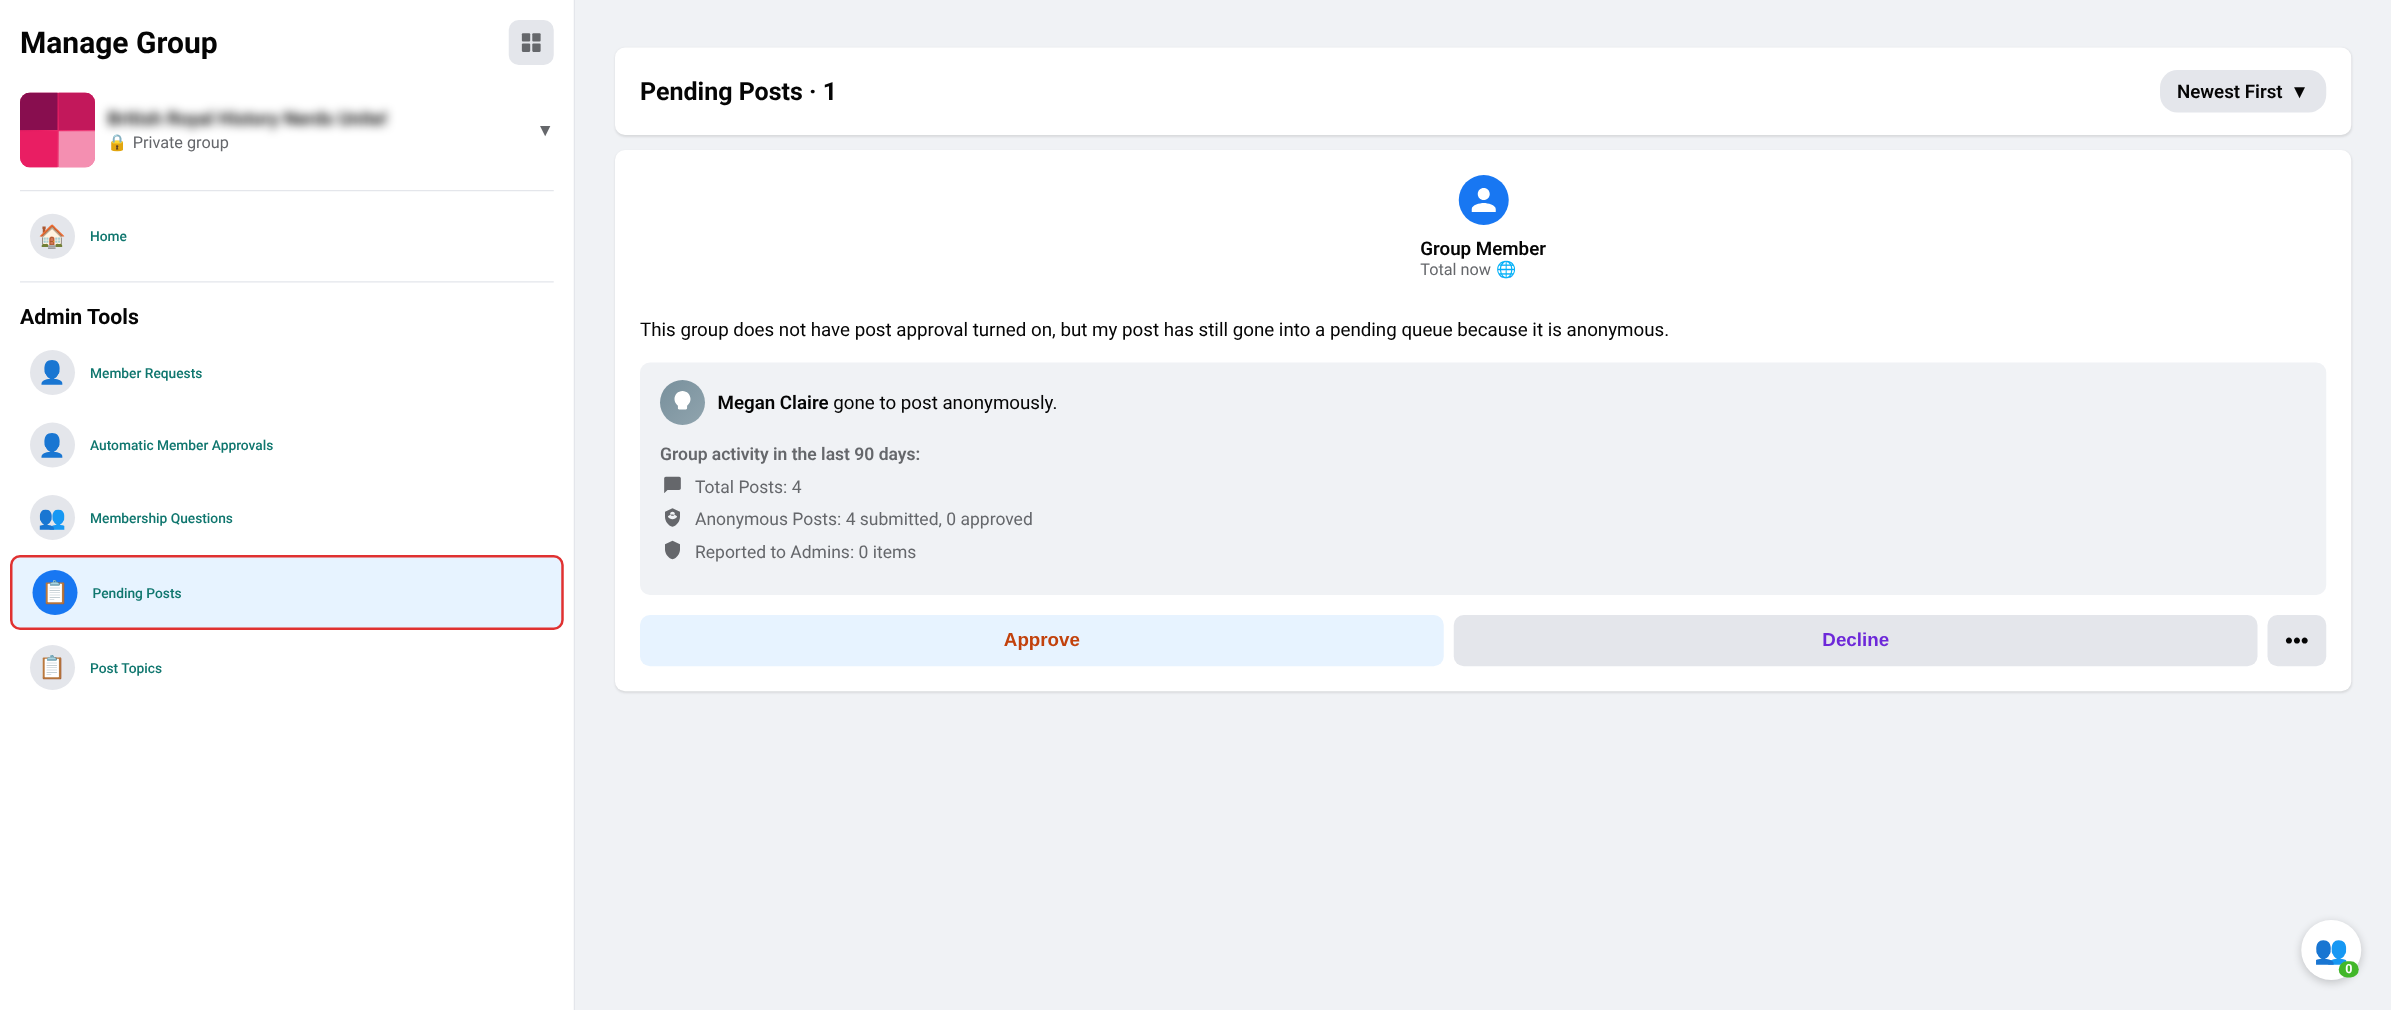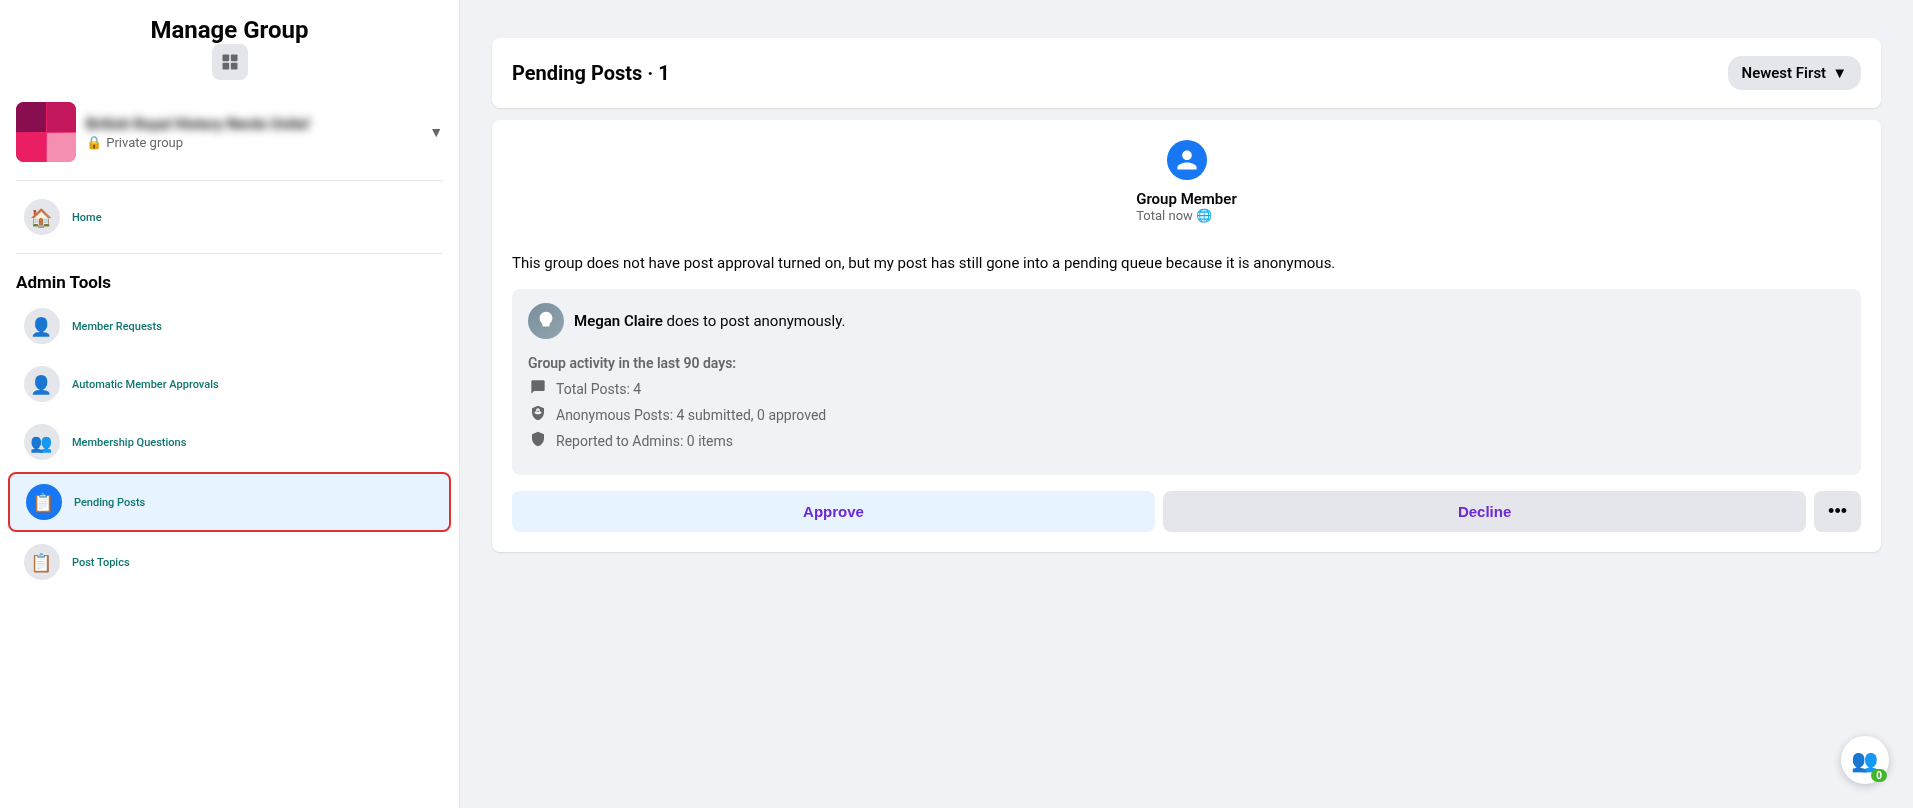--- a/index.html
+++ b/index.html
@@ -20,21 +20,20 @@
       overflow-y: auto;
       padding: 16px 0;
       border-right: 1px solid #e4e6eb;
     }
 
     .sidebar-header {
       padding: 0 16px 12px 16px;
       display: flex;
       align-items: center;
       justify-content: space-between;
-      flex-direction: column;
     }
 
     .sidebar-title {
       font-size: 24px;
       font-weight: 700;
       color: #050505;
     }
 
     .sidebar-icon-btn {
       width: 36px;
@@ -326,21 +325,21 @@
     }
 
     .btn-approve {
       flex: 1;
       background: #e7f3ff;
       border: none;
       border-radius: 8px;
       padding: 10px;
       font-size: 15px;
       font-weight: 600;
-      color: #6d28d9;
+      color: #c2410c;
       cursor: pointer;
       transition: background 0.1s;
     }
 
     .btn-decline {
       flex: 1;
       background: #e4e6eb;
       border: none;
       border-radius: 8px;
       padding: 10px;
@@ -494,21 +493,21 @@
 
     <div class="anon-card">
       <div class="anon-header">
         <div class="anon-avatar-placeholder">
 
           <svg width="22" height="22" viewBox="0 0 24 24" fill="white">
             <path d="M12 2C8.13 2 5 5.13 5 9c0 2.38 1.19 4.47 3 5.74V17c0 .55.45 1 1 1h6c.55 0 1-.45 1-1v-2.26c1.81-1.27 3-3.36 3-5.74 0-3.87-3.13-7-7-7zm2.5 10.5l-1.5-.75-1.5.75V16h3v-3.5z"></path>
           </svg>
         </div>
         <div class="anon-text">
-          <span class="anon-bold">Megan Claire</span><span> does to post anonymously.</span>
+          <span class="anon-bold">Megan Claire</span><span> gone to post anonymously.</span>
         </div>
       </div>
 
       <div class="activity-section">
         <div class="activity-title">Group activity in the last 90 days:</div>
 
         <div class="activity-item">
           <span class="activity-icon">
             <svg width="16" height="16" viewBox="0 0 24 24" fill="#65676b">
               <path d="M20 2H4c-1.1 0-2 .9-2 2v18l4-4h14c1.1 0 2-.9 2-2V4c0-1.1-.9-2-2-2z"></path>

